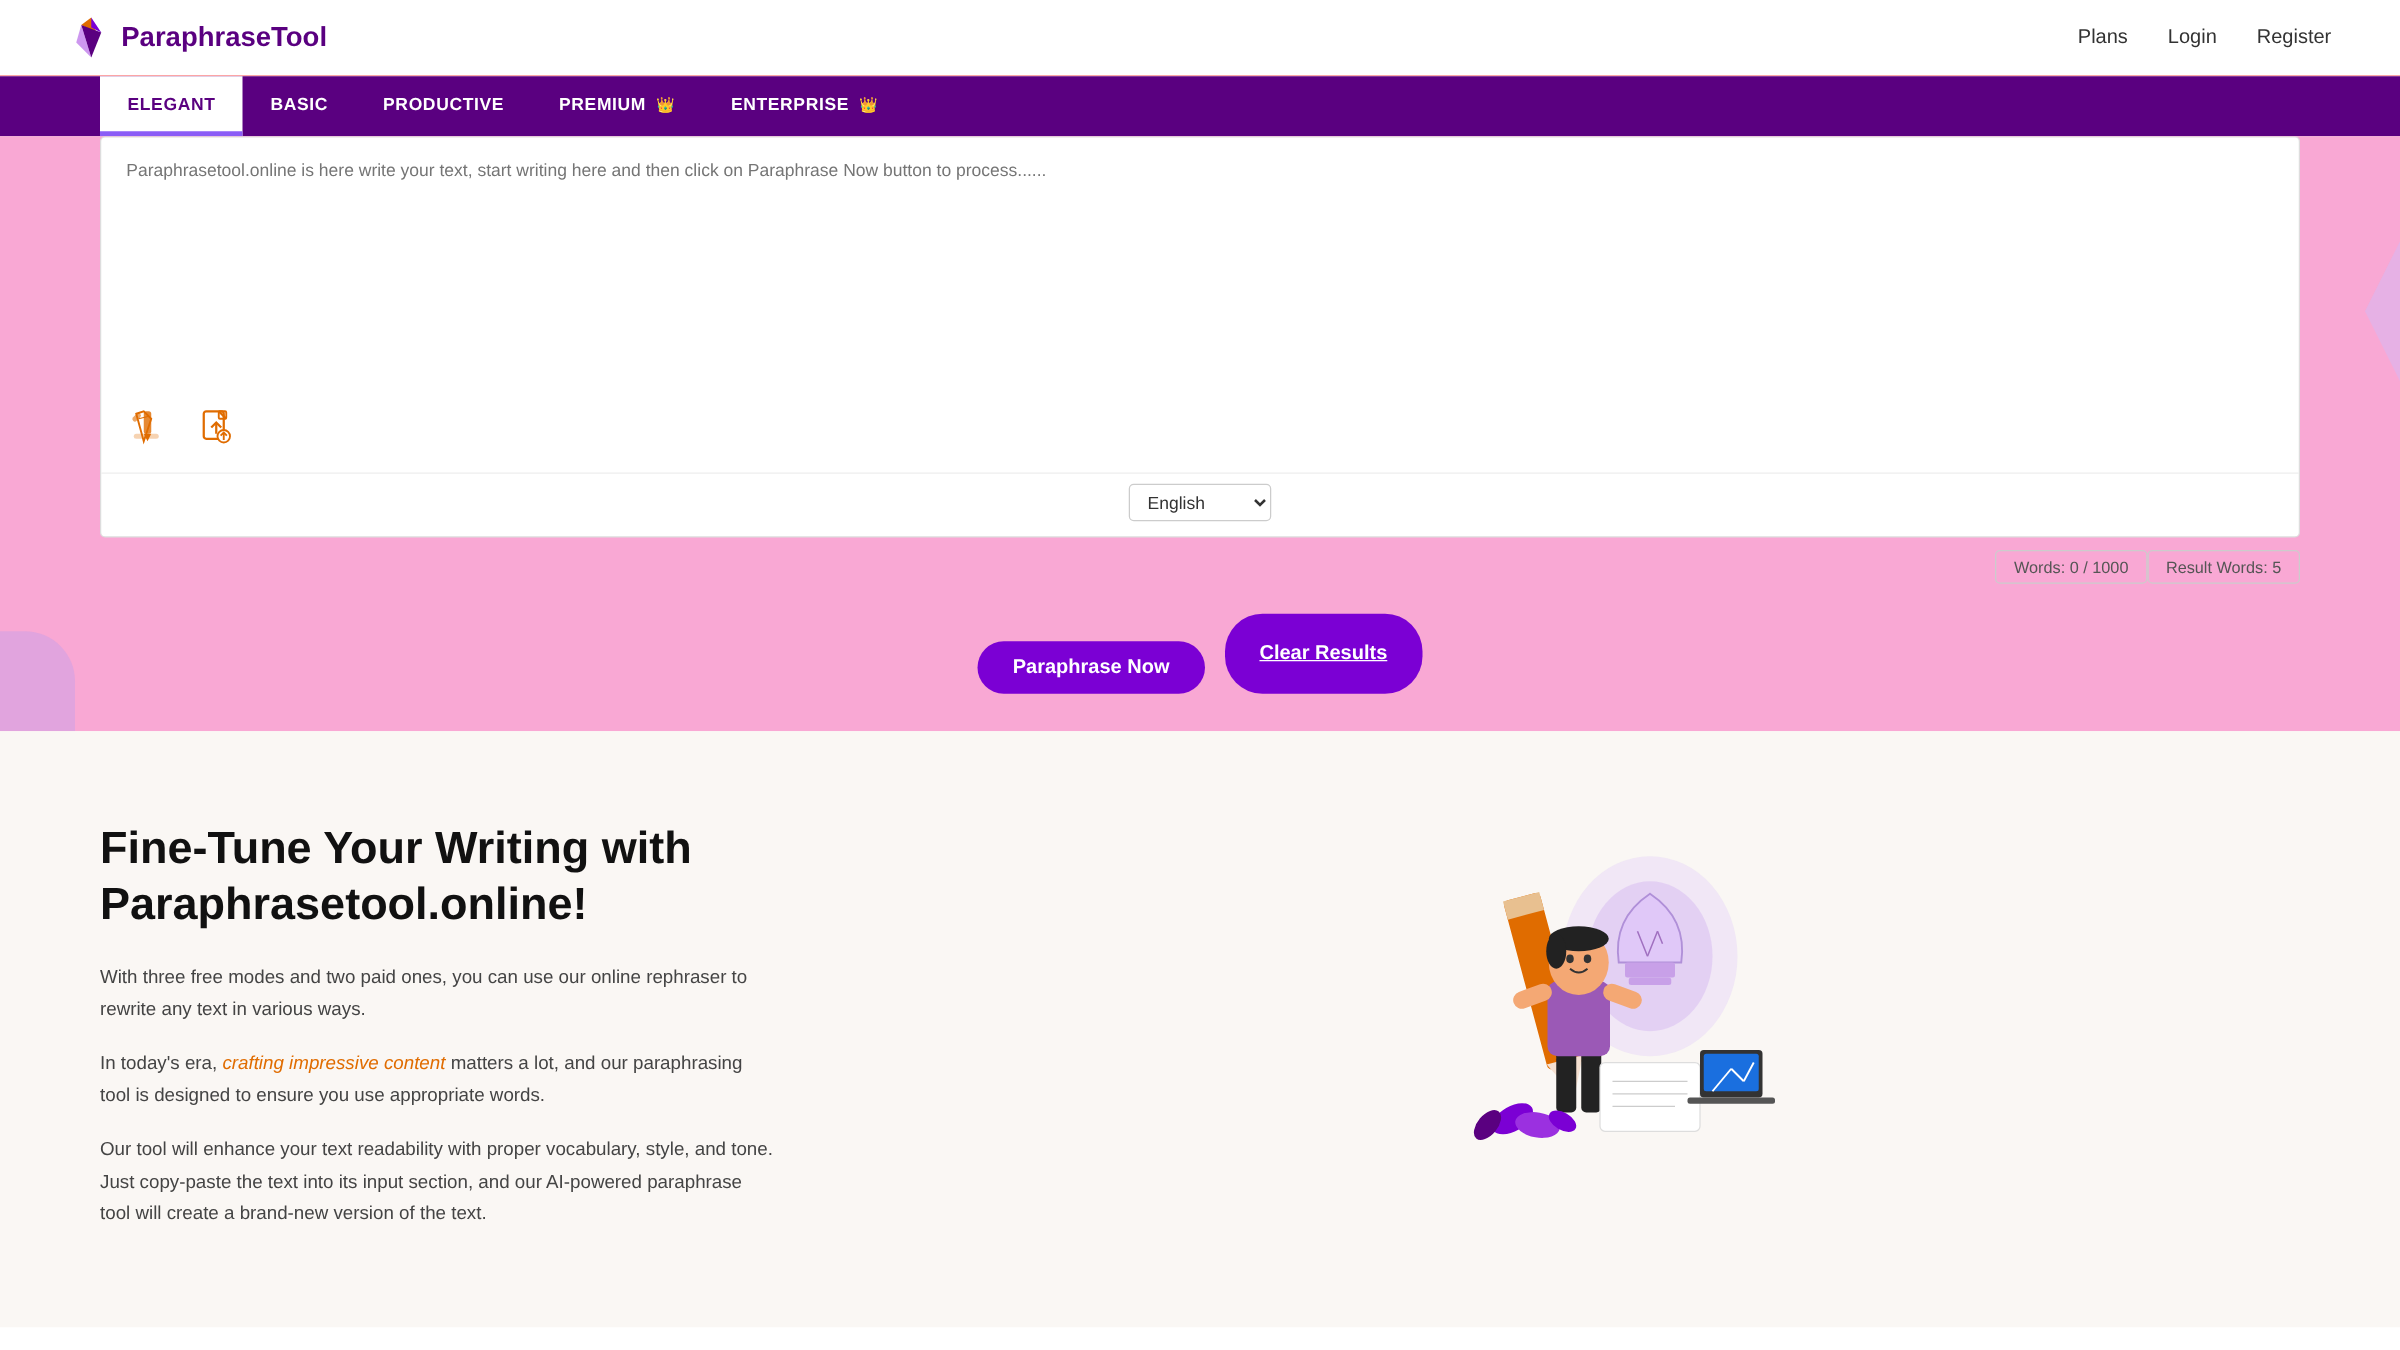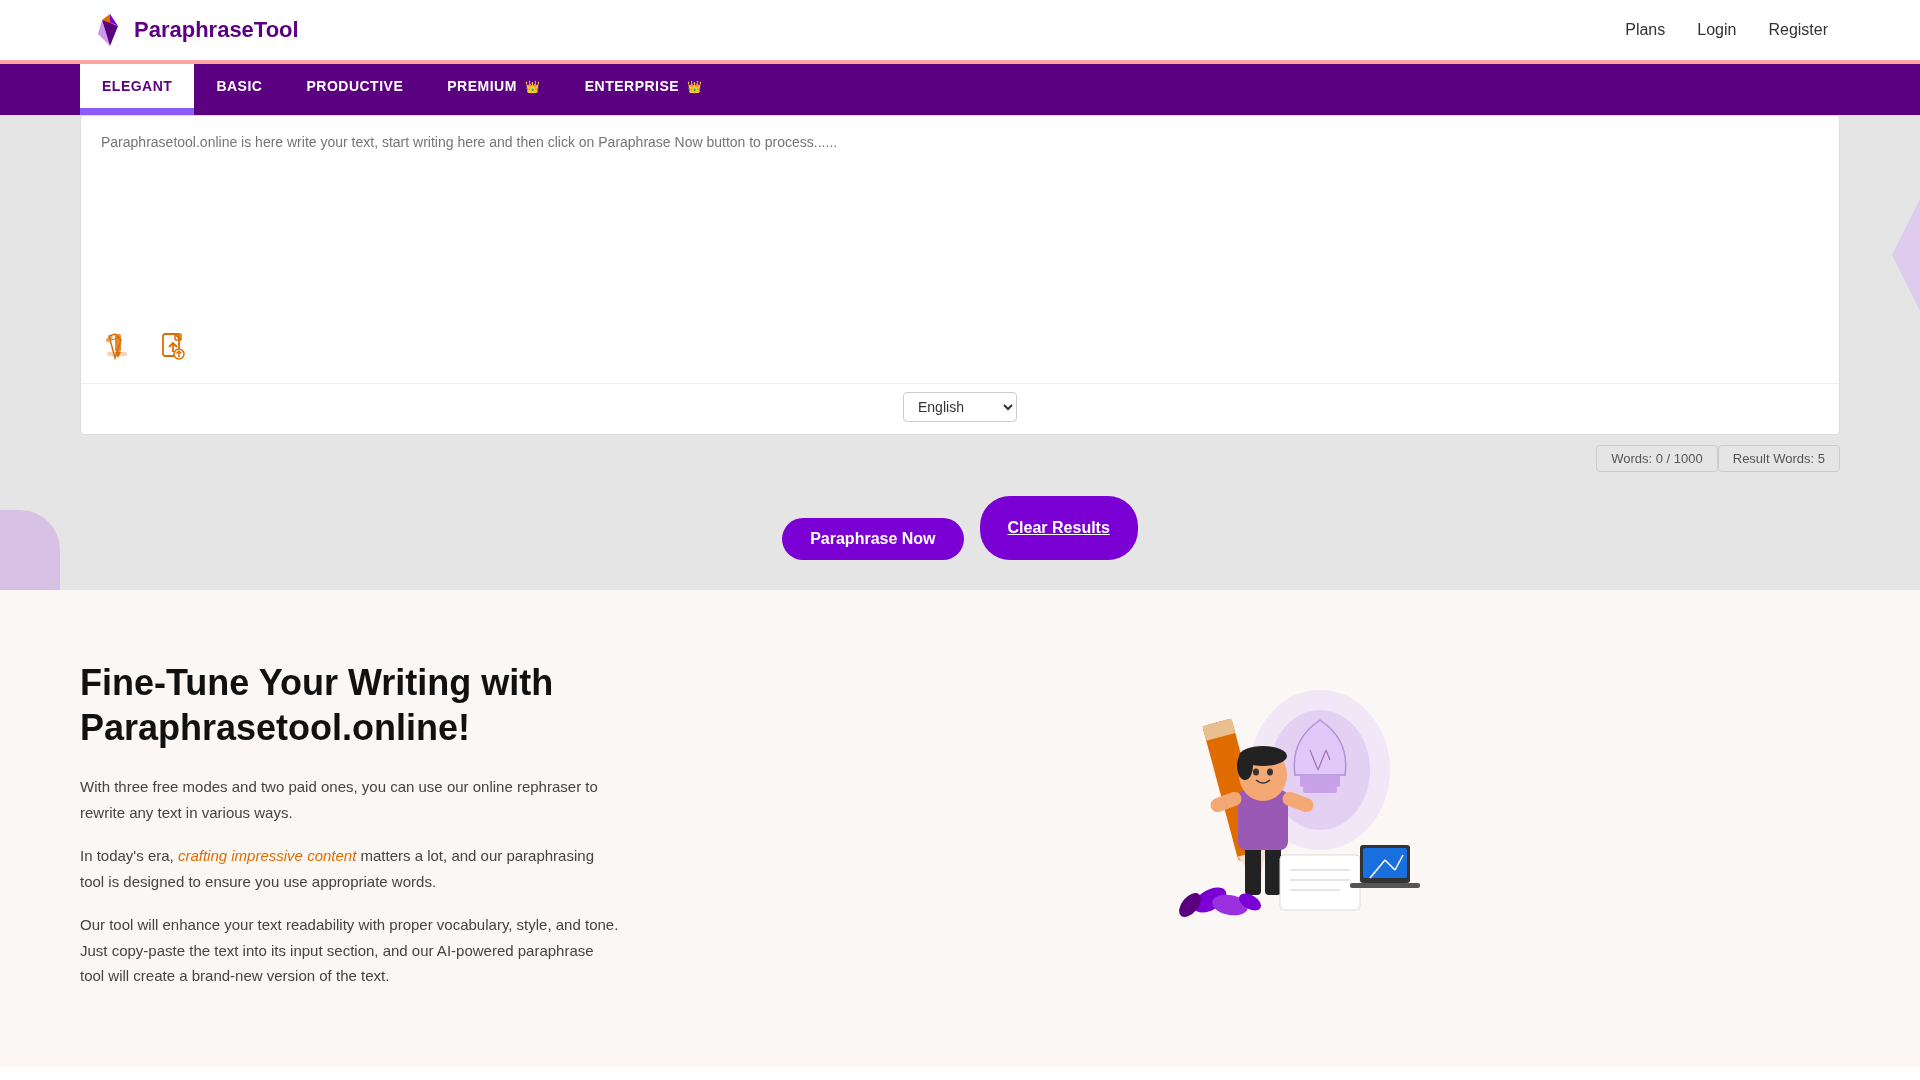--- a/index.html
+++ b/index.html
@@ -3,23 +3,23 @@
   <meta charset="utf-8">
   <style>
     * { box-sizing: border-box; margin: 0; padding: 0; }
     body { font-family: 'Segoe UI', Arial, sans-serif; background: #fff; color: #333; }
 
     
     .header {
       display: flex;
       align-items: center;
       justify-content: space-between;
-      padding: 12px 92px;
+      padding: 12px 55px;
       background: #fff;
-      border-bottom: 4px solid #fca5a5;
+      border-bottom: 1px solid #fca5a5;
     }
     .logo {
       display: flex;
       align-items: center;
       gap: 6px;
       font-size: 22px;
       font-weight: 700;
       color: #5a0080;
       text-decoration: none;
     }
@@ -53,30 +53,30 @@
       font-weight: 600;
       cursor: pointer;
       letter-spacing: 0.5px;
       text-transform: uppercase;
       position: relative;
       border-bottom: 3px solid transparent;
     }
     .tab-item.active {
       background: #fff;
       color: #5a0080;
-      border-bottom: 7px solid #8b5cf6;
+      border-bottom: 4px solid #8b5cf6;
     }
     .tab-item .crown {
       font-size: 12px;
       margin-left: 4px;
     }
 
     
     .tool-section {
-      background: #e5e5e5;
+      background: #f9a8d4;
       padding: 0 80px 30px;
       position: relative;
     }
     .tool-box {
       border: 1px solid #ddd;
       border-radius: 4px;
       margin-top: 0;
       min-height: 240px;
       position: relative;
       background: #fff;

